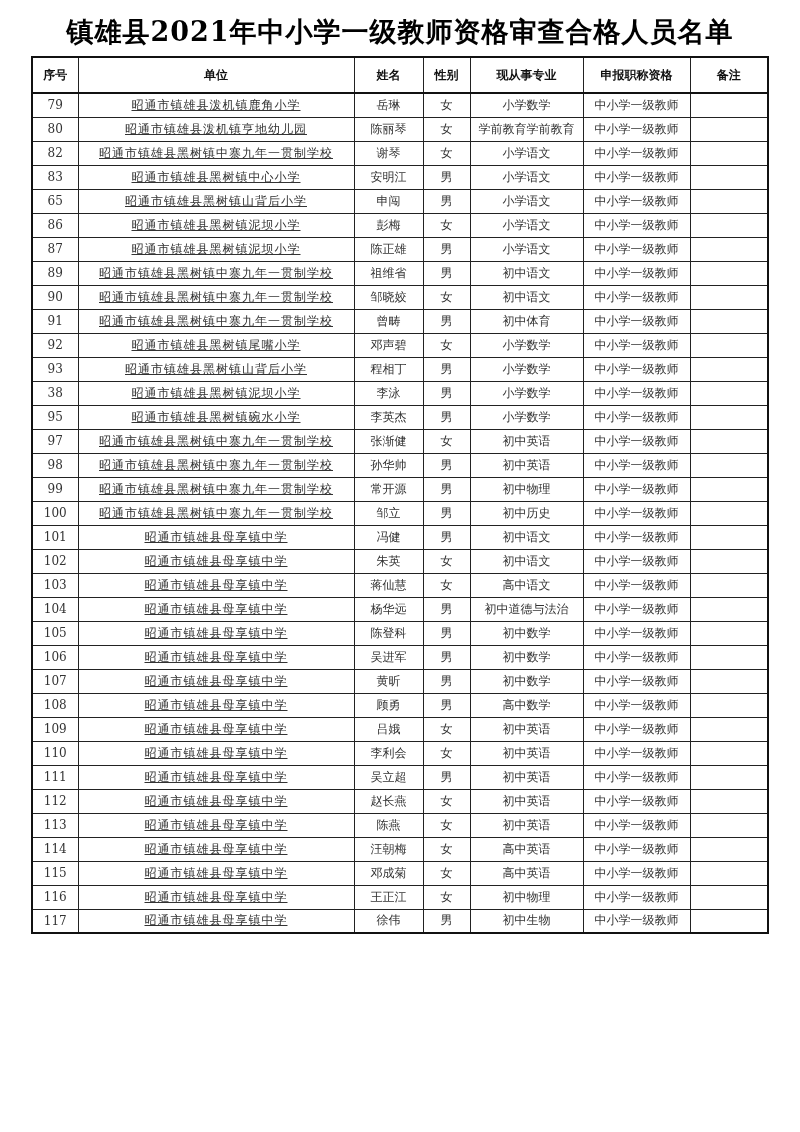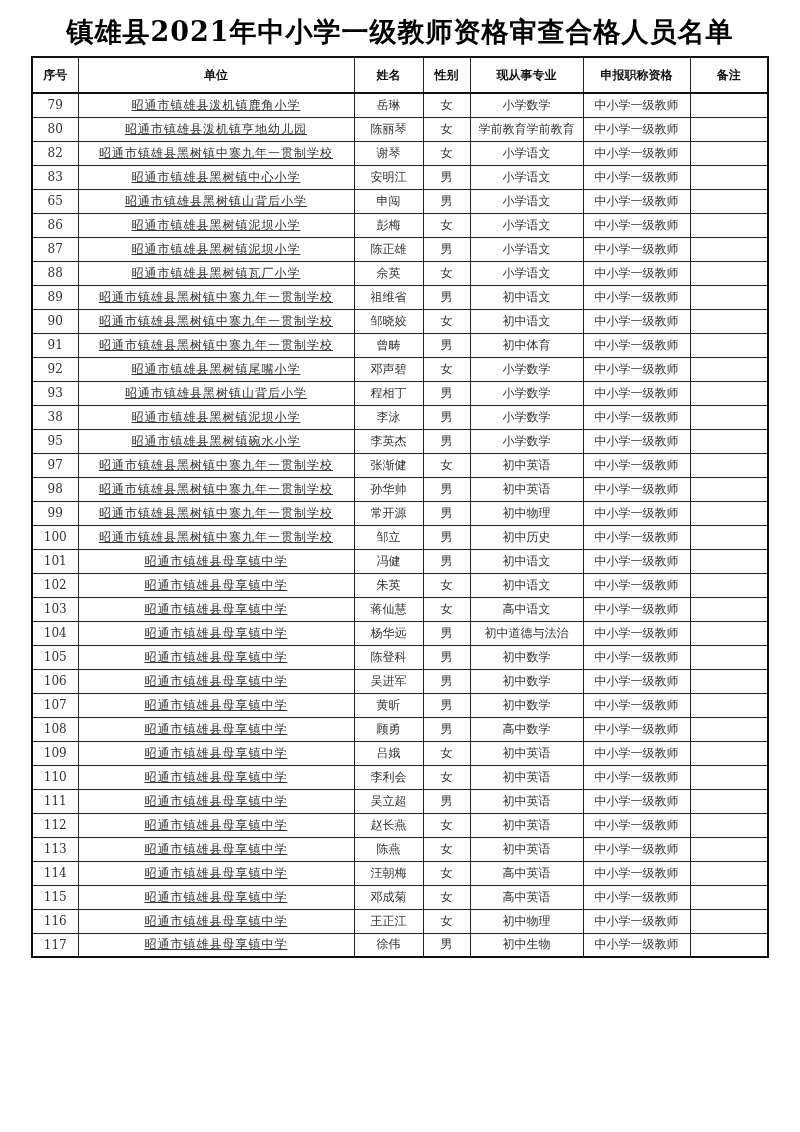--- a/index.html
+++ b/index.html
@@ -148,29 +148,20 @@
         <tr>
     <td>87</td>
     <td class="cell-unit">昭通市镇雄县黑树镇泥坝小学</td>
     <td>陈正雄</td>
     <td>男</td>
     <td>小学语文</td>
     <td>中小学一级教师</td>
     <td></td>
   </tr>
         <tr>
-    <td>88</td>
-    <td class="cell-unit">昭通市镇雄县黑树镇瓦厂小学</td>
-    <td>佘英</td>
-    <td>女</td>
-    <td>小学语文</td>
-    <td>中小学一级教师</td>
-    <td></td>
-  </tr>
-        <tr>
     <td>89</td>
     <td class="cell-unit">昭通市镇雄县黑树镇中寨九年一贯制学校</td>
     <td>祖维省</td>
     <td>男</td>
     <td>初中语文</td>
     <td>中小学一级教师</td>
     <td></td>
   </tr>
         <tr>
     <td>90</td>

